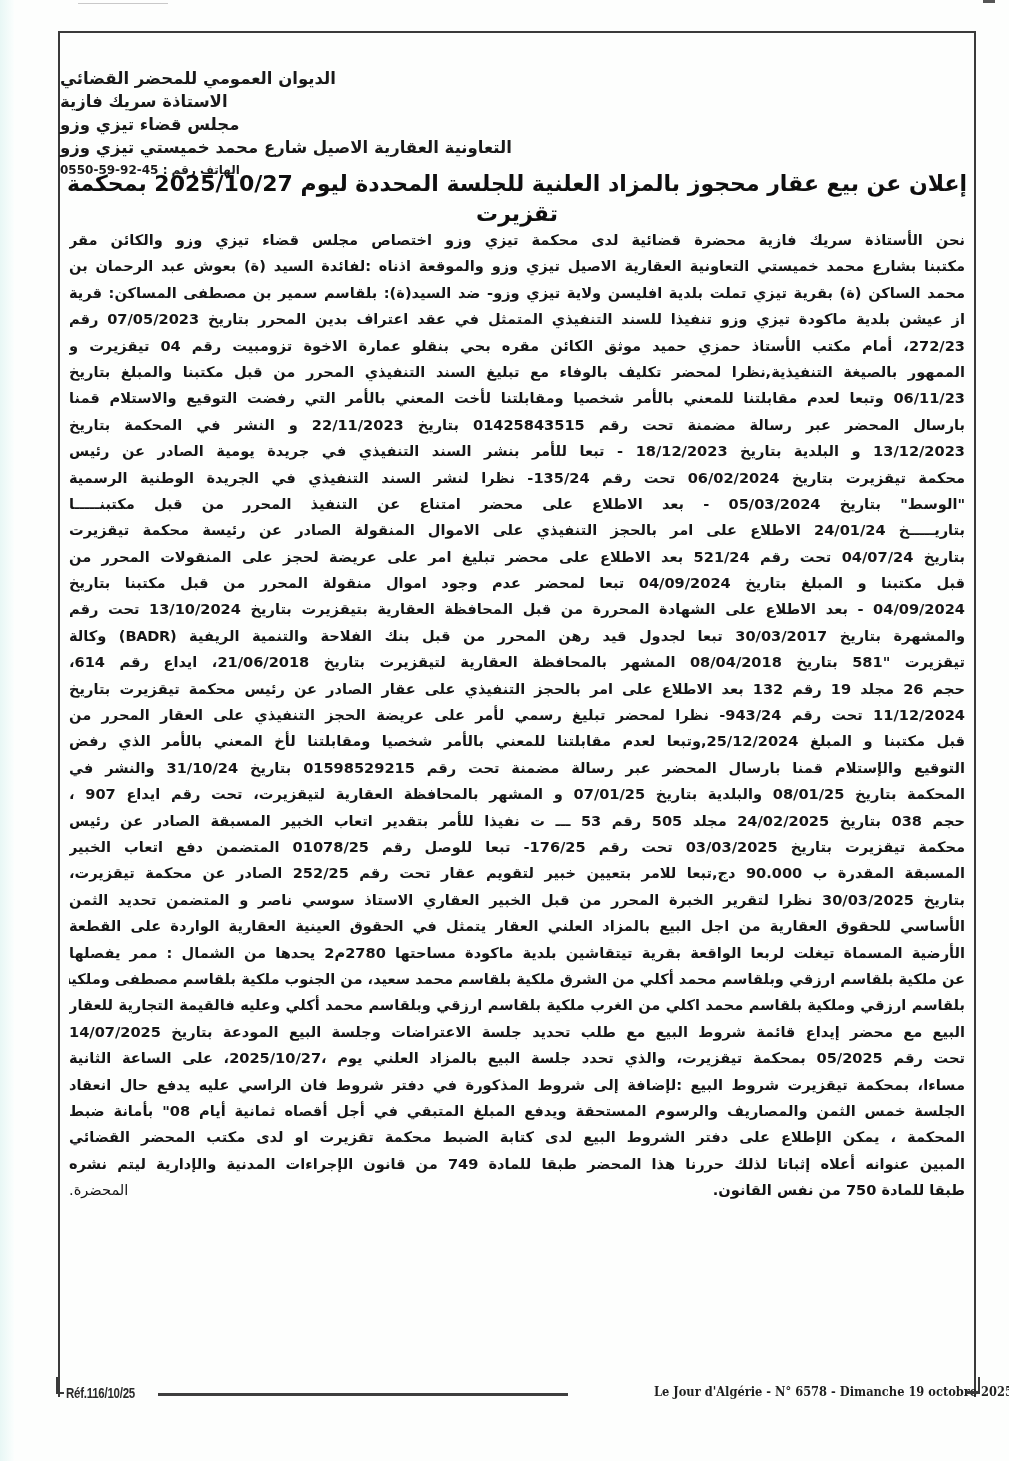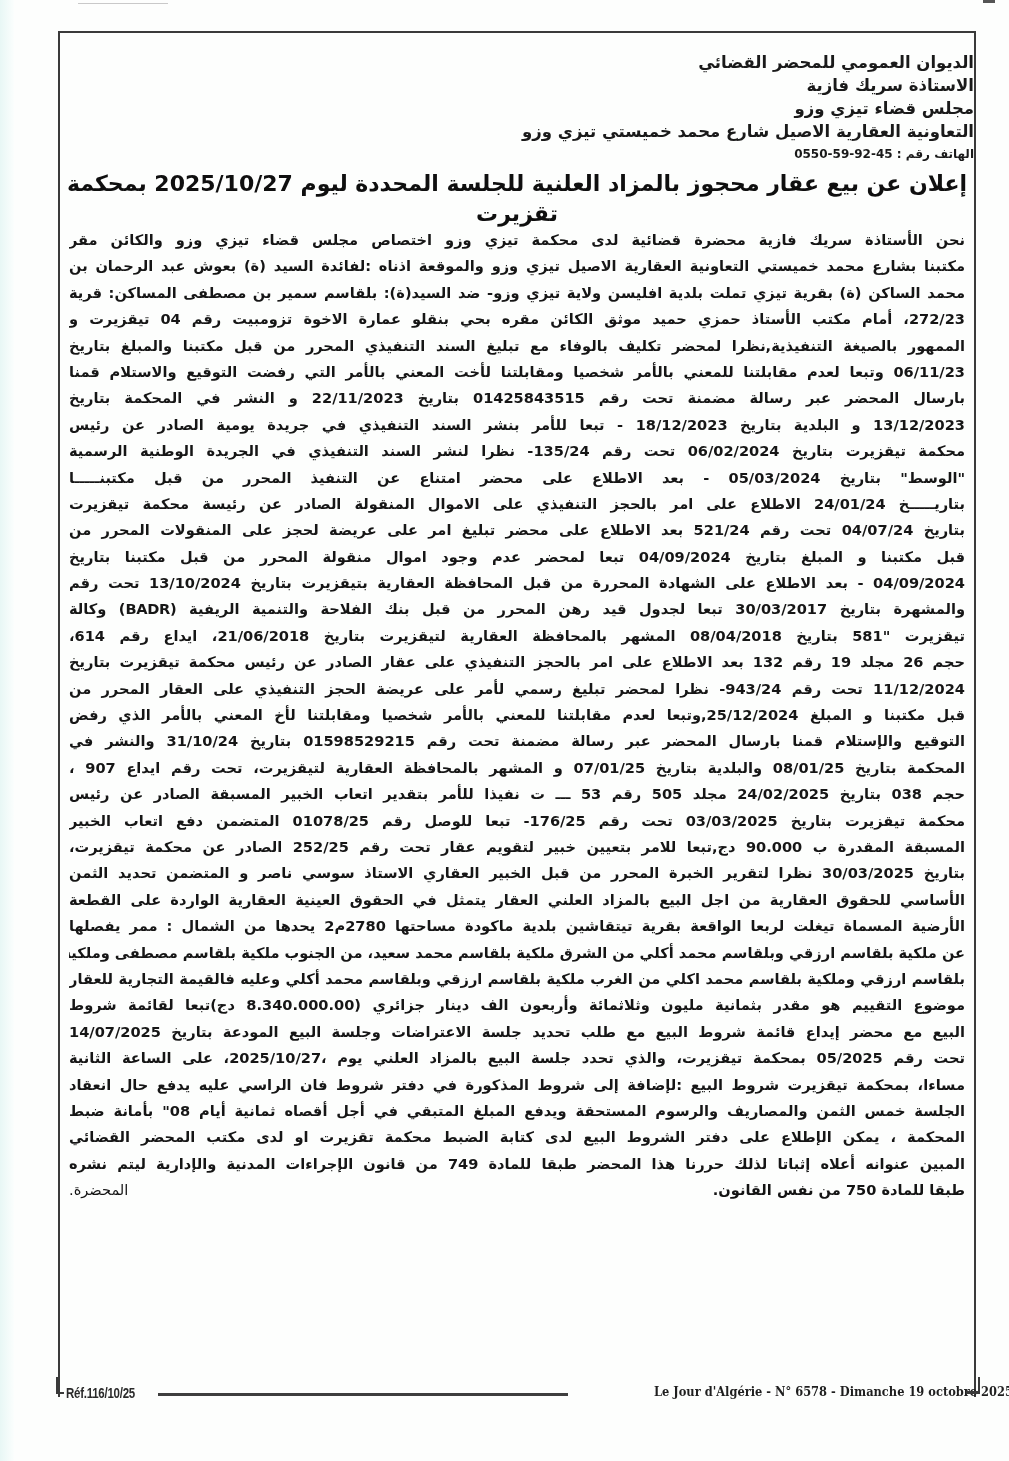--- a/index.html
+++ b/index.html
@@ -31,22 +31,22 @@
       width: 918px; height: 1366px;
       border: 2px solid #3a3a3a;
       border-bottom: none;
     }
     .frame::after {
       content: ""; position: absolute; right: -2px; bottom: 0;
       width: 2px; height: 0;
     }
     .header {
       position: absolute;
-      left: 0; right: 0; top: 18px;
-      text-align: right;
+      left: 0; right: 0; top: 34px;
+      text-align: left;
       direction: rtl;
     }
     .header .line {
       font-family: "DejaVu Sans", sans-serif;
       font-weight: bold;
       font-size: 16.5px;
       line-height: 23px;
       color: #1a1a1a;
     }
     .header .phone { font-size: 12px; }
@@ -162,20 +162,21 @@
     <div class="line">التعاونية العقارية الاصيل شارع محمد خميستي تيزي وزو</div>
     <div class="line phone">الهاتف رقم : 45-92-59-0550</div>
   </div>
 
   <div class="title">إعلان عن بيع عقار محجوز بالمزاد العلنية للجلسة المحددة ليوم 2025/10/27 بمحكمة تقزيرت</div>
 
   <div class="body-text">
     <span class="row">نحن الأستاذة سريك فازية محضرة قضائية لدى محكمة تيزي وزو اختصاص مجلس قضاء تيزي وزو والكائن مقر</span>
     <span class="row">مكتبنا بشارع محمد خميستي التعاونية العقارية الاصيل تيزي وزو والموقعة اذناه :لفائدة السيد (ة) بعوش عبد الرحمان بن</span>
     <span class="row">محمد الساكن (ة) بقرية تيزي تملت بلدية افليسن ولاية تيزي وزو- ضد السيد(ة): بلقاسم سمير بن مصطفى المساكن: قرية</span>
+    <span class="row">از عيشن بلدية ماكودة تيزي وزو تنفيذا للسند التنفيذي المتمثل في عقد اعتراف بدين المحرر بتاريخ 07/05/2023 رقم</span>
     <span class="row">272/23، أمام مكتب الأستاذ حمزي حميد موثق الكائن مقره بحي بنقلو عمارة الاخوة تزومبيت رقم 04 تيقزيرت و</span>
     <span class="row">الممهور بالصيغة التنفيذية,نظرا لمحضر تكليف بالوفاء مع تبليغ السند التنفيذي المحرر من قبل مكتبنا والمبلغ بتاريخ</span>
     <span class="row">06/11/23 وتبعا لعدم مقابلتنا للمعني بالأمر شخصيا ومقابلتنا لأخت المعني بالأمر التي رفضت التوقيع والاستلام قمنا</span>
     <span class="row">بارسال المحضر عبر رسالة مضمنة تحت رقم 01425843515 بتاريخ 22/11/2023 و النشر في المحكمة بتاريخ</span>
     <span class="row">13/12/2023 و البلدية بتاريخ 18/12/2023 - تبعا للأمر بنشر السند التنفيذي في جريدة يومية الصادر عن رئيس</span>
     <span class="row">محكمة تيقزيرت بتاريخ 06/02/2024 تحت رقم 135/24- نظرا لنشر السند التنفيذي في الجريدة الوطنية الرسمية</span>
     <span class="row">"الوسط" بتاريخ 05/03/2024 - بعد الاطلاع على محضر امتناع عن التنفيذ المحرر من قبل مكتبنـــــا</span>
     <span class="row">بتاريـــــخ 24/01/24 الاطلاع على امر بالحجز التنفيذي على الاموال المنقولة الصادر عن رئيسة محكمة تيقزيرت</span>
     <span class="row">بتاريخ 04/07/24 تحت رقم 521/24 بعد الاطلاع على محضر تبليغ امر على عريضة لحجز على المنقولات المحرر من</span>
     <span class="row">قبل مكتبنا و المبلغ بتاريخ 04/09/2024 تبعا لمحضر عدم وجود اموال منقولة المحرر من قبل مكتبنا بتاريخ</span>
@@ -188,21 +189,20 @@
     <span class="row">التوقيع والإستلام قمنا بارسال المحضر عبر رسالة مضمنة تحت رقم 01598529215 بتاريخ 31/10/24 والنشر في</span>
     <span class="row">المحكمة بتاريخ 08/01/25 والبلدية بتاريخ 07/01/25 و المشهر بالمحافظة العقارية لتيقزيرت، تحت رقم ايداع 907 ،</span>
     <span class="row">حجم 038 بتاريخ 24/02/2025 مجلد 505 رقم 53 ـــ ت نفيذا للأمر بتقدير اتعاب الخبير المسبقة الصادر عن رئيس</span>
     <span class="row">محكمة تيقزيرت بتاريخ 03/03/2025 تحت رقم 176/25- تبعا للوصل رقم 01078/25 المتضمن دفع اتعاب الخبير</span>
     <span class="row">المسبقة المقدرة ب 90.000 دج,تبعا للامر بتعيين خبير لتقويم عقار تحت رقم 252/25 الصادر عن محكمة تيقزيرت،</span>
     <span class="row">بتاريخ 30/03/2025 نظرا لتقرير الخبرة المحرر من قبل الخبير العقاري الاستاذ سوسي ناصر و المتضمن تحديد الثمن</span>
     <span class="row">الأساسي للحقوق العقارية من اجل البيع بالمزاد العلني العقار يتمثل في الحقوق العينية العقارية الواردة على القطعة</span>
     <span class="row">الأرضية المسماة تيغلت لربعا الواقعة بقرية تيتقاشين بلدية ماكودة مساحتها 2780م2 يحدها من الشمال : ممر يفصلها</span>
     <span class="row">عن ملكية بلقاسم ارزقي وبلقاسم محمد أكلي من الشرق ملكية بلقاسم محمد سعيد، من الجنوب ملكية بلقاسم مصطفى وملكية</span>
     <span class="row">بلقاسم ارزقي وملكية بلقاسم محمد اكلي من الغرب ملكية بلقاسم ارزقي وبلقاسم محمد أكلي وعليه فالقيمة التجارية للعقار</span>
-    <span class="row">موضوع التقييم هو مقدر بثمانية مليون وثلاثمائة وأربعون الف دينار جزائري (8.340.000.00 دج)تبعا لقائمة شروط</span>
     <span class="row">البيع مع محضر إيداع قائمة شروط البيع مع طلب تحديد جلسة الاعتراضات وجلسة البيع المودعة بتاريخ 14/07/2025</span>
     <span class="row">تحت رقم 05/2025 بمحكمة تيقزيرت، والذي تحدد جلسة البيع بالمزاد العلني يوم ،2025/10/27، على الساعة الثانية</span>
     <span class="row">مساءا، بمحكمة تيقزيرت شروط البيع :لإضافة إلى شروط المذكورة في دفتر شروط فان الراسي عليه يدفع حال انعقاد</span>
     <span class="row">الجلسة خمس الثمن والمصاريف والرسوم المستحقة ويدفع المبلغ المتبقي في أجل أقصاه ثمانية أيام 08" بأمانة ضبط</span>
     <span class="row">المحكمة ، يمكن الإطلاع على دفتر الشروط البيع لدى كتابة الضبط محكمة تقزيرت او لدى مكتب المحضر القضائي</span>
     <span class="row">المبين عنوانه أعلاه إثباتا لذلك حررنا هذا المحضر طبقا للمادة 749 من قانون الإجراءات المدنية والإدارية ليتم نشره</span>
     <div class="closing-wrap">
       <span class="right-part">طبقا للمادة 750 من نفس القانون.</span>
       <span class="left-part">المحضرة.</span>
     </div>

